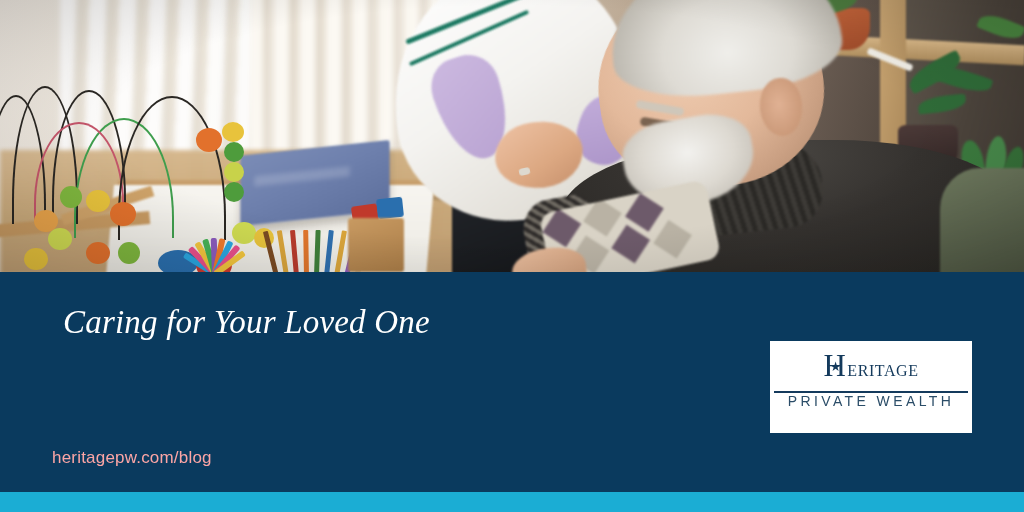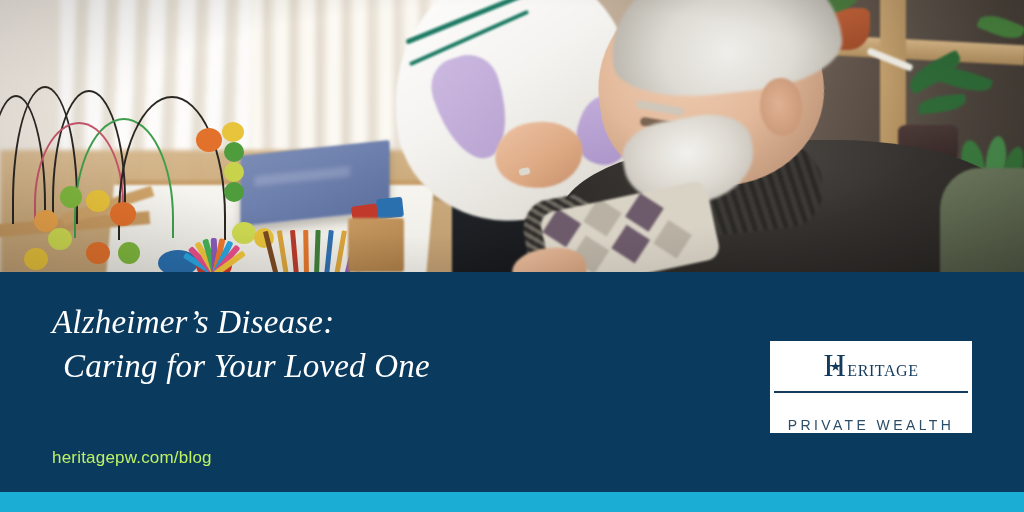--- a/index.html
+++ b/index.html
@@ -298,21 +298,21 @@
     font-style: italic;
     font-size: 33px;
     line-height: 44px;
     letter-spacing: .2px;
     white-space: pre-wrap;
   }
   #headline .l2 { display: block; padding-left: 11px; }
   #siteurl {
     position: absolute;
     left: 52px; top: 176px;
-    color: #bef264;
+    color: #fca5a5;
     font-size: 17px;
     letter-spacing: .2px;
     font-family: "Liberation Sans", sans-serif;
   }
 
   
   #logo {
     position: absolute;
     left: 770px; top: 69px;
     width: 202px; height: 92px;
@@ -349,21 +349,21 @@
     line-height: 24px;
     font-weight: 400;
     letter-spacing: .6px;
   }
   #logo-divider {
     position: absolute; left: 4px; top: 50px; width: 194px; height: 2px;
     background: #143a5c;
   }
   #logo-bottom {
     position: absolute; left: 0; top: 52px; width: 202px; height: 40px;
-    display: flex; align-items: flex-end; justify-content: center;
+    display: flex; align-items: flex-start; justify-content: center;
   }
   #logo-sub {
     color: #2b4d68;
     font-family: "Liberation Sans", sans-serif;
     font-size: 14px;
     letter-spacing: 3.4px;
     white-space: nowrap;
   }
 
   
@@ -494,21 +494,21 @@
       <i style="left:112px; top:38px; background:#b9b2a4;"></i>
     </div>
     <div class="ph-hand2"></div>
 
     <div class="ph-chair"></div>
     <div class="ph-vignette"></div>
   </div>
 
   <div id="band">
 
-    <div id="headline"><span>Alzheimer’s Disease:</span><span class="l2">Caring for Your Loved One</span></div>
+    <div id="headline"><span class="l2">Caring for Your Loved One</span></div>
 
     <div id="siteurl">heritagepw.com/blog</div>
 
     <div id="logo">
       <div id="logo-top">
         <div id="logo-wordmark">
           <span id="logo-h">
             <span>H</span>
             <span id="logo-star">★</span>
           </span>

